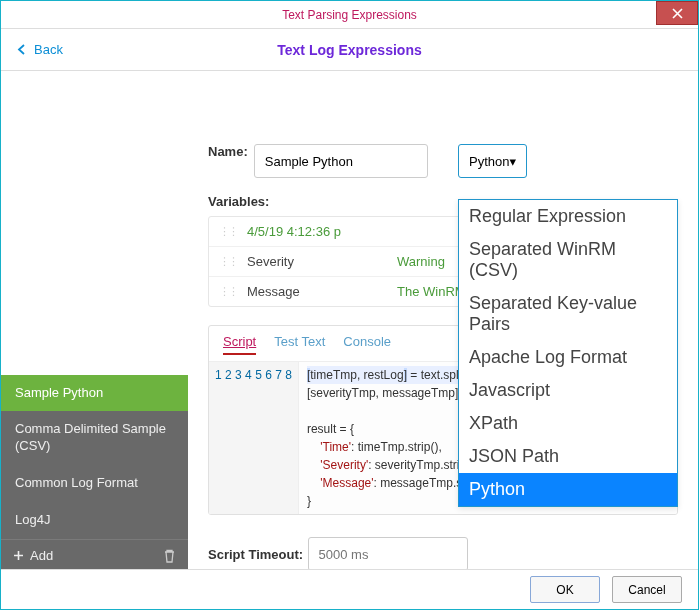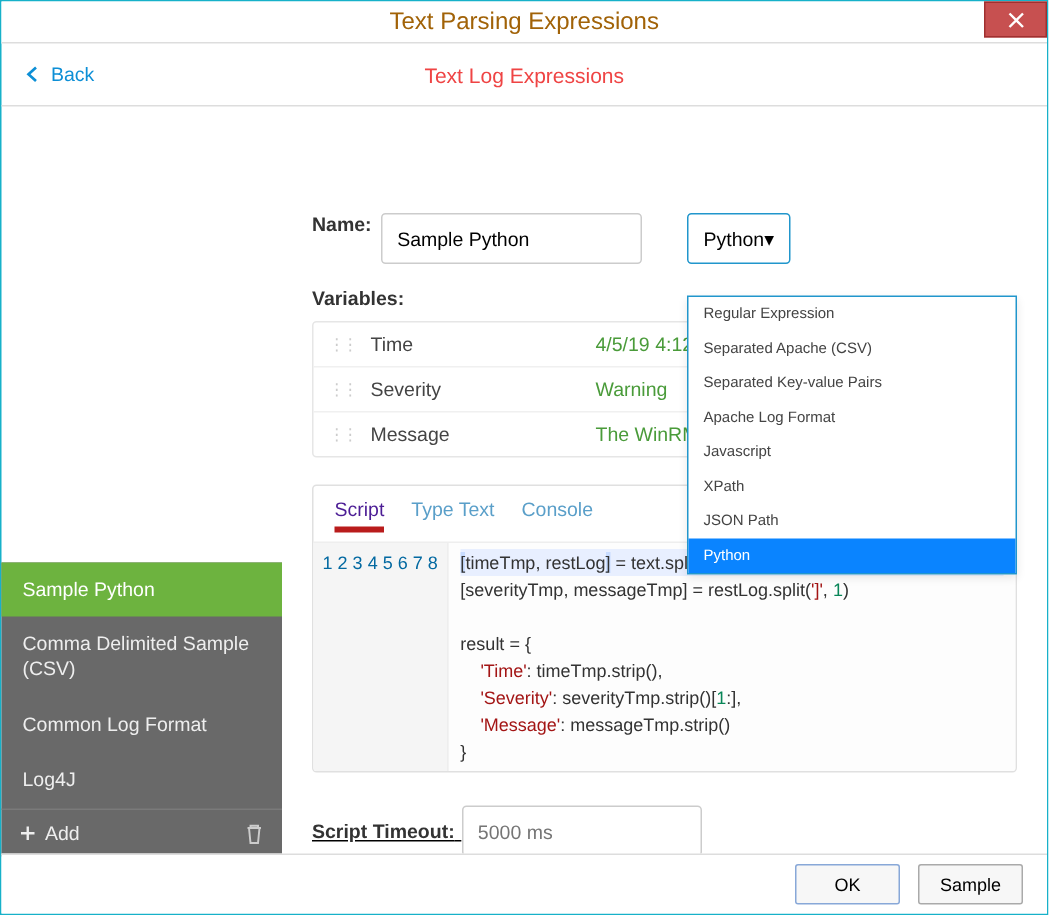--- a/index.html
+++ b/index.html
@@ -1,58 +1,58 @@
 <!DOCTYPE html>
 <html><head>
 <meta charset="utf-8">
 <style>
   * { box-sizing: border-box; margin: 0; padding: 0; font-family: "Segoe UI", Tahoma, sans-serif; }
   body { background: #fff; }
   .window { width: 699px; height: 610px; border: 1px solid #17b1c9; position: relative; background: #fff; }
   .titlebar { height: 28px; background: #fff; border-bottom: 1px solid #ddd; position: relative; display: flex; align-items: center; justify-content: center; }
-  .titlebar-text { font-size: 16px; color: #a16207; position: absolute; left: 50%; transform: translateX(-50%); }
+  .titlebar-text { font-size: 12px; color: #be185d; position: absolute; left: 50%; transform: translateX(-50%); }
   .close-btn { position: absolute; right: 0; top: 0; width: 42px; height: 24px; background: #c75050; color: #fff; display: flex; align-items: center; justify-content: center; font-size: 13px; font-weight: bold; border: 1px solid #a03030; cursor: pointer; }
   .subheader { height: 42px; display: flex; align-items: center; position: relative; border-bottom: 1px solid #ddd; padding: 0 16px; }
   .back-link { color: #0d8fd6; font-size: 13px; text-decoration: none; display: flex; align-items: center; gap: 6px; }
   .back-arrow { display:inline-block; }
-  .subtitle { position: absolute; left: 50%; transform: translateX(-50%); font-size: 14px; color: #ef4444; }
+  .subtitle { position: absolute; left: 50%; transform: translateX(-50%); font-size: 14px; color: #6d28d9; font-weight: bold; }
   .body-area { display: flex; height: 500px; align-items: flex-end; }
   .sidebar { width: 187px; background: #696969; color: #eee; display: flex; flex-direction: column; }
   .sidebar-item { padding: 10px 14px; font-size: 13px; line-height: 1.3; cursor: pointer; }
   .sidebar-item.active { background: #6db33f; color: #fff; }
   .sidebar-footer { margin-top: auto; display: flex; align-items: center; padding: 8px 12px; border-top: 1px solid #7a7a7a; gap: 13px; }
   .add-btn { color: #eee; font-size: 13px; display: flex; align-items: center; gap: 6px; cursor: pointer; flex: 1; }
   .trash-btn { color: #ccc; cursor: pointer; }
   .main { flex: 1; padding: 14px 20px 0 20px; position: relative; }
   .row { display: flex; gap: 30px; }
   .field-group { flex: 1; display: flex; flex-direction: row; gap: 6px; position: relative; }
   .field-label { font-size: 13px; font-weight: 600; color: #333; }
   .text-input { height: 34px; border: 1px solid #ccc; border-radius: 3px; padding: 0 10px; font-size: 13px; width: 100%; }
   .select-box { height: 34px; border: 1px solid #2196cc; border-radius: 3px; padding: 0 10px; font-size: 13px; display: flex; align-items: center; justify-content: space-between; cursor: pointer; background:#fff; }
   .dropdown { position: absolute; top: 55px; left: 0; right: 0; background: #fff; border: 1px solid #2196cc; z-index: 10; box-shadow: 0 2px 6px rgba(0,0,0,.1); }
-  .dropdown-item { padding: 6px 10px; font-size: 10px; color: #444; cursor: pointer; }
+  .dropdown-item { padding: 6px 10px; font-size: 18px; color: #444; cursor: pointer; }
   .dropdown-item.selected { background: #0a84ff; color: #fff; }
   .variables-section { margin-top: 14px; }
   .var-table { border: 1px solid #e6e6e6; border-radius: 3px; margin-top: 6px; }
   .var-row { display: flex; align-items: center; padding: 7px 10px; font-size: 13px; border-bottom: 1px solid #f0f0f0; gap: 10px; }
   .var-row:last-child { border-bottom: none; }
   .drag-handle { color: #ccc; letter-spacing: -2px; cursor: grab; font-size: 11px; }
   .var-name { width: 140px; color: #444; }
   .var-val { color: #4a9b3a; }
   .tabs-section { margin-top: 18px; border: 1px solid #e0e0e0; border-radius: 3px; overflow: hidden; }
   .tab-strip { display: flex; gap: 18px; padding: 8px 14px 6px 14px; font-size: 13px; border-bottom: 1px solid #eee; }
   .tab { color: #5a9fc9; cursor: pointer; padding-bottom: 4px; }
-  .tab.active { color: #4c1d95; border-bottom: 4px solid #b91c1c; }
+  .tab.active { color: #be185d; border-bottom: 2px solid #b91c1c; text-decoration: underline; }
   .code-area { background: #fdfdfd; font-family: "Consolas", monospace; font-size: 12px; display: flex; min-height: 140px; }
   .gutter { background: #f5f5f5; color: #0369a1; text-align: right; padding: 4px 6px; border-right: 1px solid #eee; line-height: 1.5; }
   .code-lines { padding: 4px 8px; white-space: pre; color: #333; line-height: 1.5; flex: 1; overflow: hidden; }
   .code-hl-line { background: #e8efff; display: inline-block; width: 100%; }
   .tok-s { color: #a31515; }
   .tok-n { color: #098658; }
-  .script-timeout { margin-top: 16px; text-decoration: underline; }
+  .script-timeout { margin-top: 16px; }
   .footer-buttons { position: absolute; bottom: 0; left: 0; right: 0; height: 40px; border-top: 1px solid #ddd; display: flex; align-items: center; justify-content: flex-end; gap: 12px; padding: 0 16px; background:#fff; }
   .dlg-btn { height: 27px; min-width: 70px; border: 1px solid #aaa; background: #f7f7f7; font-size: 12px; border-radius: 2px; cursor: pointer; padding: 0 12px; }
   .dlg-btn.primary { border-color: #88a8d8; }
   svg { display: block; }
 </style>
 </head>
 <body>
 
 <div class="window">
   <div class="titlebar">
@@ -101,56 +101,55 @@
           <span class="field-label">Name:</span>
           <input class="text-input" type="text" value="Sample Python" style="">
         </div>
         <div class="field-group">
           <div class="select-box">
             <span>Python</span>
             <span>▾</span>
           </div>
           <div class="dropdown">
             <div class="dropdown-item">Regular Expression</div>
-            <div class="dropdown-item">Separated Apache (CSV)</div>
+            <div class="dropdown-item">Separated WinRM (CSV)</div>
             <div class="dropdown-item">Separated Key-value Pairs</div>
             <div class="dropdown-item">Apache Log Format</div>
             <div class="dropdown-item">Javascript</div>
             <div class="dropdown-item">XPath</div>
             <div class="dropdown-item">JSON Path</div>
             <div class="dropdown-item selected">Python</div>
           </div>
         </div>
       </div>
 
       <div class="variables-section">
         <span class="field-label">Variables:</span>
         <div class="var-table">
           <div class="var-row">
             <span class="drag-handle">⋮⋮</span>
-            <span class="var-name">Time</span>
             <span class="var-val">4/5/19 4:12:36 p</span>
           </div>
           <div class="var-row">
             <span class="drag-handle">⋮⋮</span>
             <span class="var-name">Severity</span>
             <span class="var-val">Warning</span>
           </div>
           <div class="var-row">
             <span class="drag-handle">⋮⋮</span>
             <span class="var-name">Message</span>
             <span class="var-val">The WinRM serv</span>
           </div>
         </div>
       </div>
 
       <div class="tabs-section">
         <div class="tab-strip">
           <div class="tab active">Script</div>
-          <div class="tab">Type Text</div>
+          <div class="tab">Test Text</div>
           <div class="tab">Console</div>
         </div>
         <div class="code-area">
           <div class="gutter"><span>1</span>
 <span>2</span>
 <span>3</span>
 <span>4</span>
 <span>5</span>
 <span>6</span>
 <span>7</span>
@@ -168,15 +167,15 @@
 
       <div class="script-timeout">
         <span class="field-label">Script Timeout:</span>
         <input class="text-input" style="width: 160px; margin-top: 6px;" type="text" placeholder="5000 ms">
       </div>
     </div>
   </div>
 
   <div class="footer-buttons">
     <button class="dlg-btn primary">OK</button>
-    <button class="dlg-btn">Sample</button>
+    <button class="dlg-btn">Cancel</button>
   </div>
 </div>
 
 </body></html>

